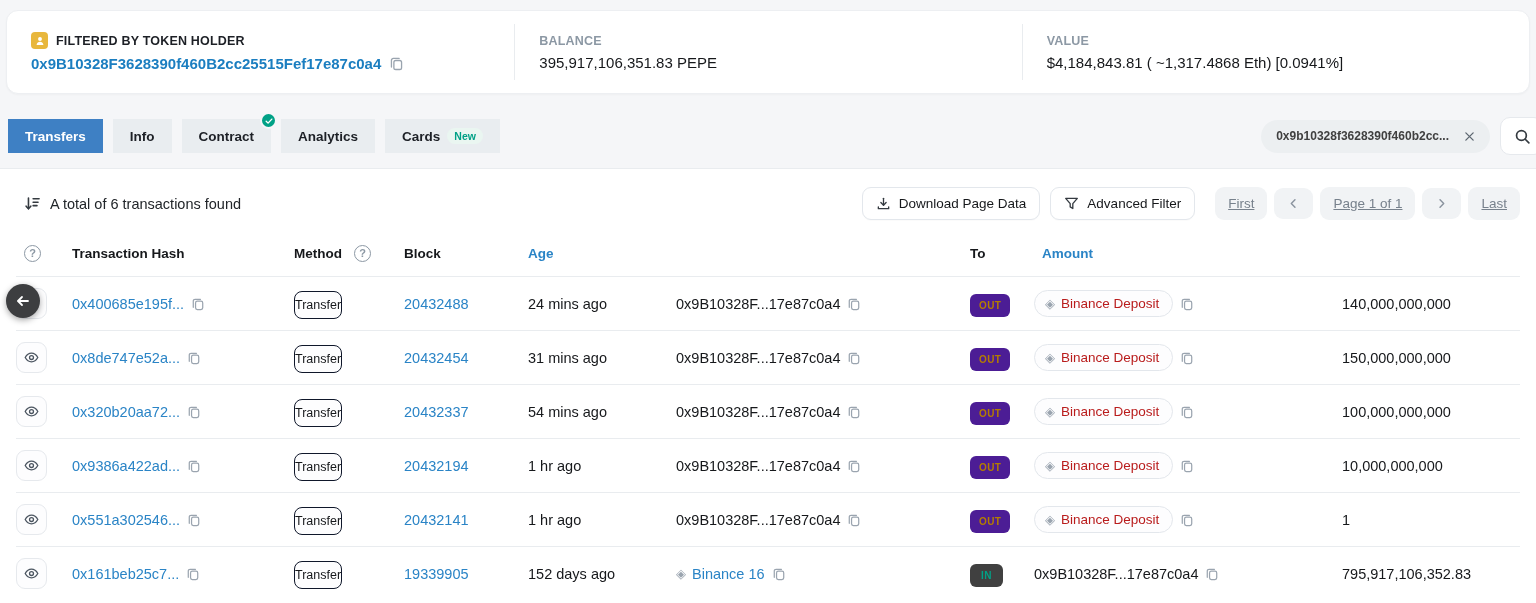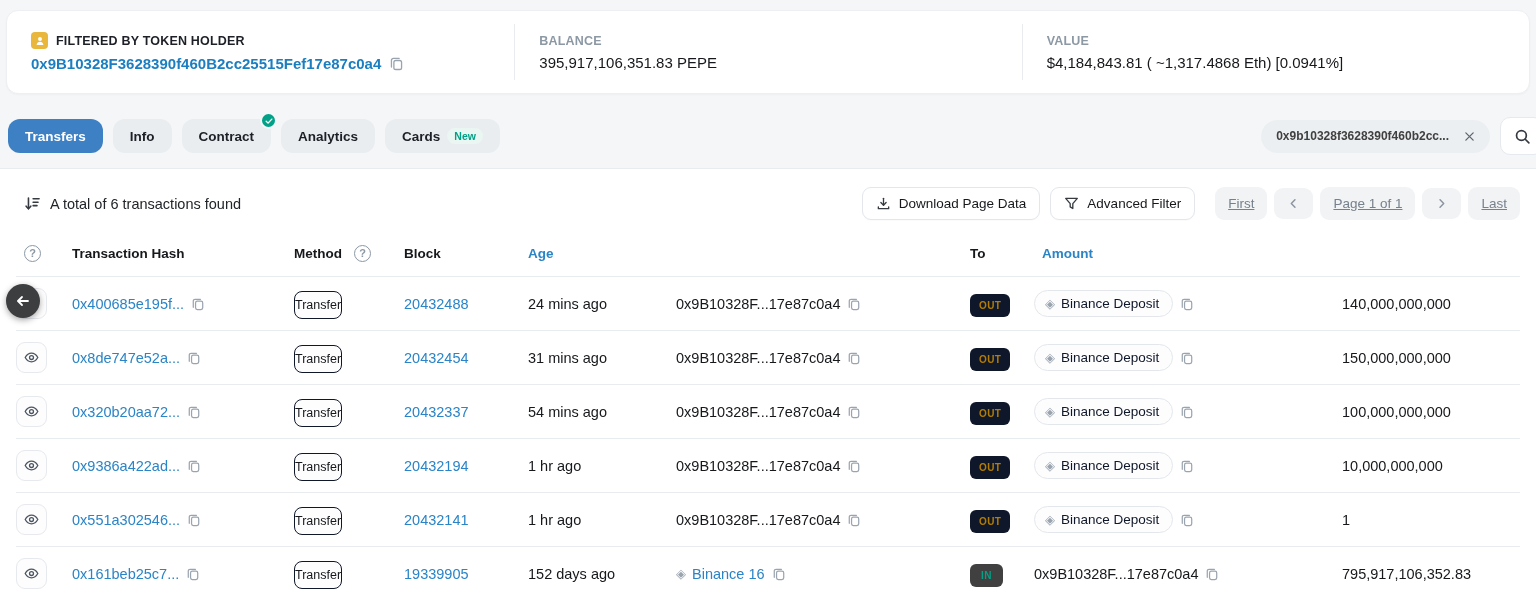--- a/index.html
+++ b/index.html
@@ -28,21 +28,21 @@
   .sum-value { font-size:15px; color:#16181b; }
 
   
   .copy-btn { background:none; border:none; cursor:pointer; padding:0; display:inline-flex; }
   .copy-btn svg { stroke:#9aa4af; fill:none; stroke-width:1.4; stroke-linecap:round; stroke-linejoin:round; }
 
   
   .tabs-row { display:flex; align-items:center; padding:23px 8px 13px 8px; }
   .tabs { display:flex; gap:10px; }
   .tab { position:relative; border:none; cursor:pointer; background:#e9edf0; color:#1d2026;
-    font-family:inherit; font-weight:700; font-size:13.5px; padding:9px 17px; border-radius:12px;
+    font-family:inherit; font-weight:700; font-size:13.5px; padding:9px 17px; border-radius:0;
     display:flex; align-items:center; gap:7px; }
   .tab.active { background:#3e80c4; color:#fff; }
   .tab-check { position:absolute; top:-7px; right:-6px; width:17px; height:17px; border-radius:50%;
     background:#00a186; border:2px solid #f5f6f8; display:flex; align-items:center; justify-content:center; }
   .new-badge { background:#eaf6f1; color:#00a186; font-size:10.5px; font-weight:700; padding:2px 7px; border-radius:9px; }
   .tabs-right { margin-left:auto; display:flex; align-items:center; gap:10px; }
   .filter-chip { background:#eceff1; border-radius:999px; padding:8px 12px 8px 15px; display:flex; align-items:center; gap:12px; }
   .filter-chip .chip-text { font-size:12px; font-weight:700; color:#404040; }
   .chip-close { background:none; border:none; cursor:pointer; display:flex; padding:2px; }
   .chip-close svg { stroke:#5c6670; stroke-width:1.6; stroke-linecap:round; }
@@ -77,26 +77,26 @@
   .link-blue { color:#2a84c6; text-decoration:none; }
   .th-link { color:#2a84c6; font-weight:700; }
   .eye-btn { width:31px; height:31px; border:1px solid #e6e9ed; background:#fdfdfe; border-radius:9px;
     display:flex; align-items:center; justify-content:center; cursor:pointer; }
   .eye-btn svg { stroke:#4b5560; fill:none; stroke-width:1.4; }
   .cell-flex { display:flex; align-items:center; gap:7px; }
   .method-badge { width:92px; text-align:center; border:1px solid #0f172a; background:#fdfdfe; border-radius:8px;
     padding:6px 0; font-size:12.5px; color:#16181b; }
   .age-text, .plain-text { color:#16181b; }
   .dir-badge { font-size:10px; font-weight:700; letter-spacing:.4px; border-radius:6px; padding:6px 9px; }
-  .dir-out { background:#0f172a; color:#b47d00; }
+  .dir-out { background:#4c1d95; color:#b47d00; }
   .dir-in  { background:#404040; color:#00a186; padding:6px 11px; }
   .name-pill { display:inline-flex; align-items:center; gap:6px; border:1px solid #e3e7ec; background:#fdfdfe;
     border-radius:999px; padding:5px 13px 5px 10px; text-decoration:none; }
   .diamond { color:#9aa4af; font-size:13px; line-height:1; }
-  .name-pill .pill-text { color:#0f172a; font-size:13.5px; }
+  .name-pill .pill-text { color:#b91c1c; font-size:13.5px; }
   .from-link { display:inline-flex; align-items:center; gap:6px; text-decoration:none; font-size:14.5px; }
   .amount-cell { color:#16181b; }
 
   
   .back-overlay { position:absolute; left:6px; top:284px; width:34px; height:34px; border-radius:50%;
     background:#3d3e40; box-shadow:0 2px 6px rgba(0,0,0,.35); display:flex; align-items:center; justify-content:center;
     border:none; cursor:pointer; z-index:50; }
   .back-overlay svg { stroke:#fff; fill:none; stroke-width:1.8; stroke-linecap:round; stroke-linejoin:round; }
 </style>
 </head>

